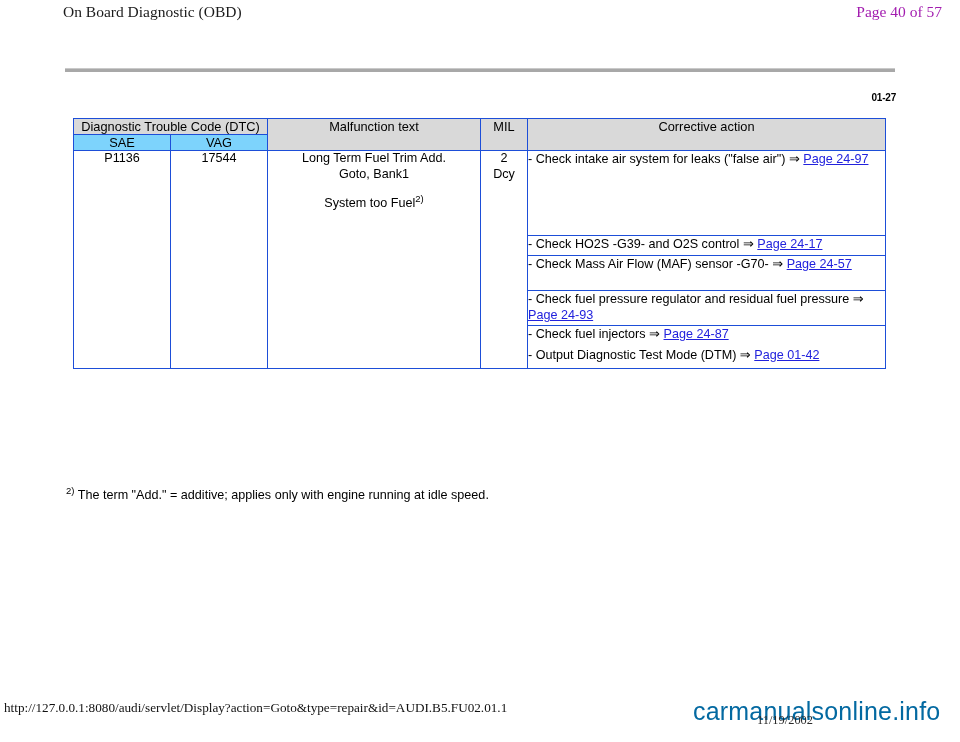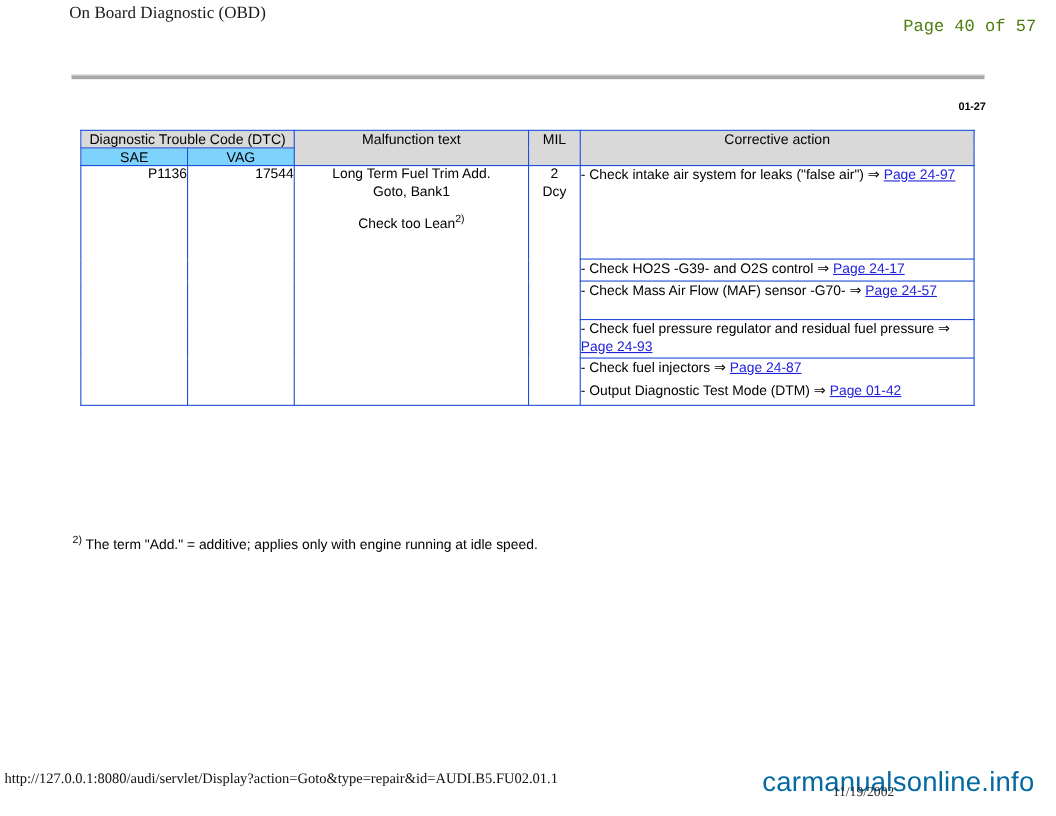--- a/index.html
+++ b/index.html
@@ -30,24 +30,24 @@
     left: 63px;
     top: 3px;
     font-family: "Liberation Serif", serif;
     font-size: 15.5px;
     color: #1a1a1a;
     white-space: nowrap;
   }
   .hdr-page {
     position: absolute;
     right: 62px;
-    top: 15px;
-    font-family: Liberation Mono, monospace;
+    top: 3px;
+    font-family: Liberation Serif, serif;
     font-size: 15.5px;
-    color: #4d7c0f;
+    color: #a21caf;
     white-space: nowrap;
   }
 
   
   .section-rule {
     position: absolute;
     left: 65px;
     top: 68px;
     width: 830px;
     height: 4px;
@@ -93,21 +93,21 @@
   }
   .subhdr-cell {
     background: #7dd3fc;
     text-align: center;
     font-weight: normal;
     font-size: 12.8px;
     line-height: 15px;
     padding: 5px 4px 6px 4px;
   }
   .code-cell {
-    text-align: right;
+    text-align: center;
     padding: 7px 4px 4px 4px;
     font-size: 12.6px;
   }
   .text-cell {
     text-align: center;
     padding: 7px 6px 6px 8px;
     line-height: 15.5px;
     font-size: 12.6px;
   }
   .mil-cell {
@@ -212,21 +212,21 @@
       <th class="subhdr-cell">VAG</th>
     </tr>
 
     <tr>
       <td class="code-cell" rowspan="5">P1136</td>
       <td class="code-cell" rowspan="5">17544</td>
       <td class="text-cell" rowspan="5">
         <span>Long Term Fuel Trim Add.</span><br>
         <span>Goto, Bank1</span>
         <span class="gap"></span>
-        <span>Check too Lean</span><sup class="fn">2)</sup>
+        <span>System too Fuel</span><sup class="fn">2)</sup>
       </td>
       <td class="mil-cell" rowspan="5">
         <span>2</span><br>
         <span>Dcy</span>
       </td>
       <td class="action-cell" style="height:84px">
         <span class="action-line">
           <span>- Check intake air system for leaks ("false air")</span>
           <span class="arrow">⇒</span>
           <span class="doclink">Page 24-97</span>

